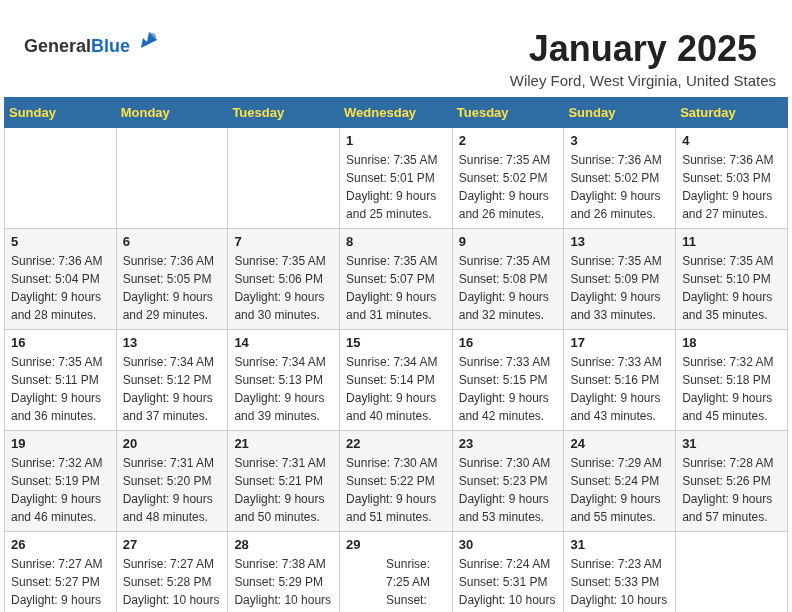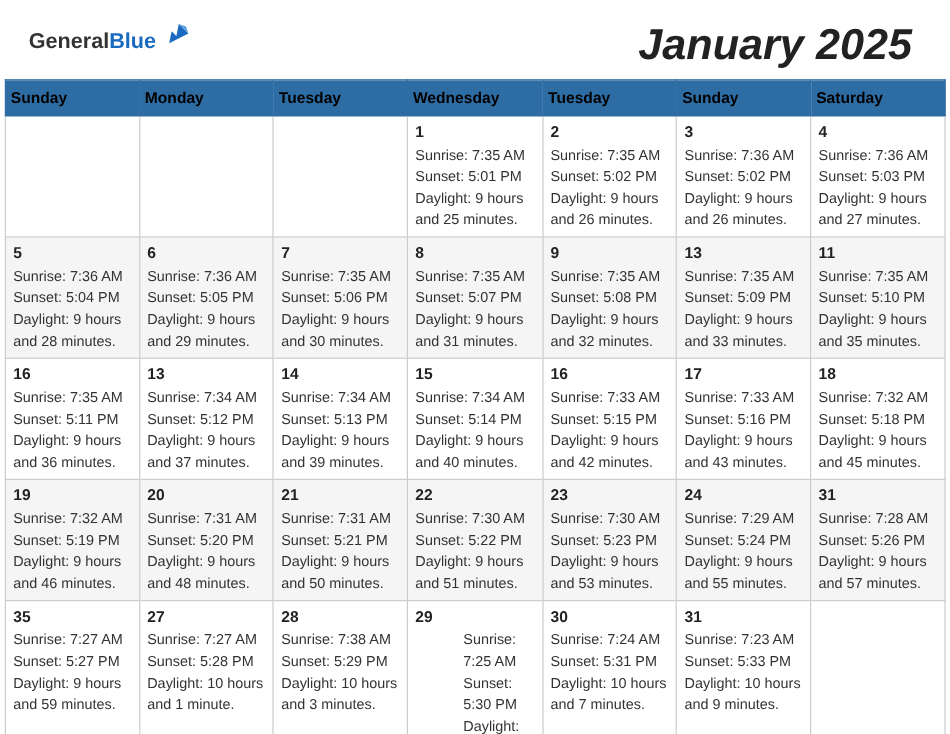--- a/index.html
+++ b/index.html
@@ -3,63 +3,63 @@
   <meta charset="utf-8">
   <style>
     * { box-sizing: border-box; margin: 0; padding: 0; }
     body {
       font-family: Arial, sans-serif;
       background: #fff;
       width: 792px;
       min-height: 612px;
     }
     .header {
-      padding: 16px 32px 8px 24px;
+      padding: 16px 16px 8px 24px;
       display: flex;
       align-items: flex-start;
       justify-content: space-between;
+      margin-top: 12px;
     }
     .logo {
       display: flex;
       align-items: center;
     }
     .logo-text {
       font-size: 18px;
       font-weight: bold;
       line-height: 1.1;
     }
     .logo-general { color: #333; }
     .logo-blue { color: #1a6bbf; }
     .logo-icon {
       width: 24px;
       height: 24px;
       margin-left: 2px;
     }
     .title-block {
       text-align: center;
-      font-style: italic;
     }
     .title-month {
       font-size: 36px;
       font-weight: bold;
       color: #222;
     }
     .title-location {
       font-size: 15px;
       color: #444;
       margin-top: 2px;
     }
     .calendar {
       width: 100%;
       border-collapse: collapse;
       margin: 0;
     }
     .calendar th {
       background: #2e6da4;
-      color: #000000;
+      color: #fde047;
       font-size: 13px;
       font-weight: bold;
       padding: 7px 4px;
       text-align: left;
       border: 1px solid #2e6da4;
     }
     .calendar td {
       border: 1px solid #ccc;
       vertical-align: top;
       padding: 5px 6px;
@@ -102,20 +102,21 @@
         <span class="logo-general">General</span><span class="logo-blue">Blue</span>
         <svg class="logo-icon" viewBox="0 0 24 24" xmlns="http://www.w3.org/2000/svg">
           <polygon points="4,20 20,12 12,4 10,14 6,10" fill="#1a6bbf"></polygon>
           <polygon points="12,4 20,12 18,6" fill="#5aa0e0"></polygon>
         </svg>
       </div>
     </div>
   </div>
   <div class="title-block">
     <div class="title-month">January 2025</div>
+    <div class="title-location">Wiley Ford, West Virginia, United States</div>
   </div>
 </div>
 
 <div class="wrapper">
   <table class="calendar">
     <thead>
       <tr>
         <th>Sunday</th>
         <th>Monday</th>
         <th>Tuesday</th>
@@ -307,21 +308,21 @@
           <td>
             <div class="day-number">31</div>
             <div class="day-detail" style="white-space: pre-line;">Sunrise: 7:28 AM
 Sunset: 5:26 PM
 Daylight: 9 hours
 and 57 minutes.</div>
           </td>
         </tr>
         <tr>
           <td>
-            <div class="day-number">35</div>
+            <div class="day-number">26</div>
             <div class="day-detail" style="white-space: pre-line;">Sunrise: 7:27 AM
 Sunset: 5:27 PM
 Daylight: 9 hours
 and 59 minutes.</div>
           </td>
           <td>
             <div class="day-number">27</div>
             <div class="day-detail" style="white-space: pre-line;">Sunrise: 7:27 AM
 Sunset: 5:28 PM
 Daylight: 10 hours

